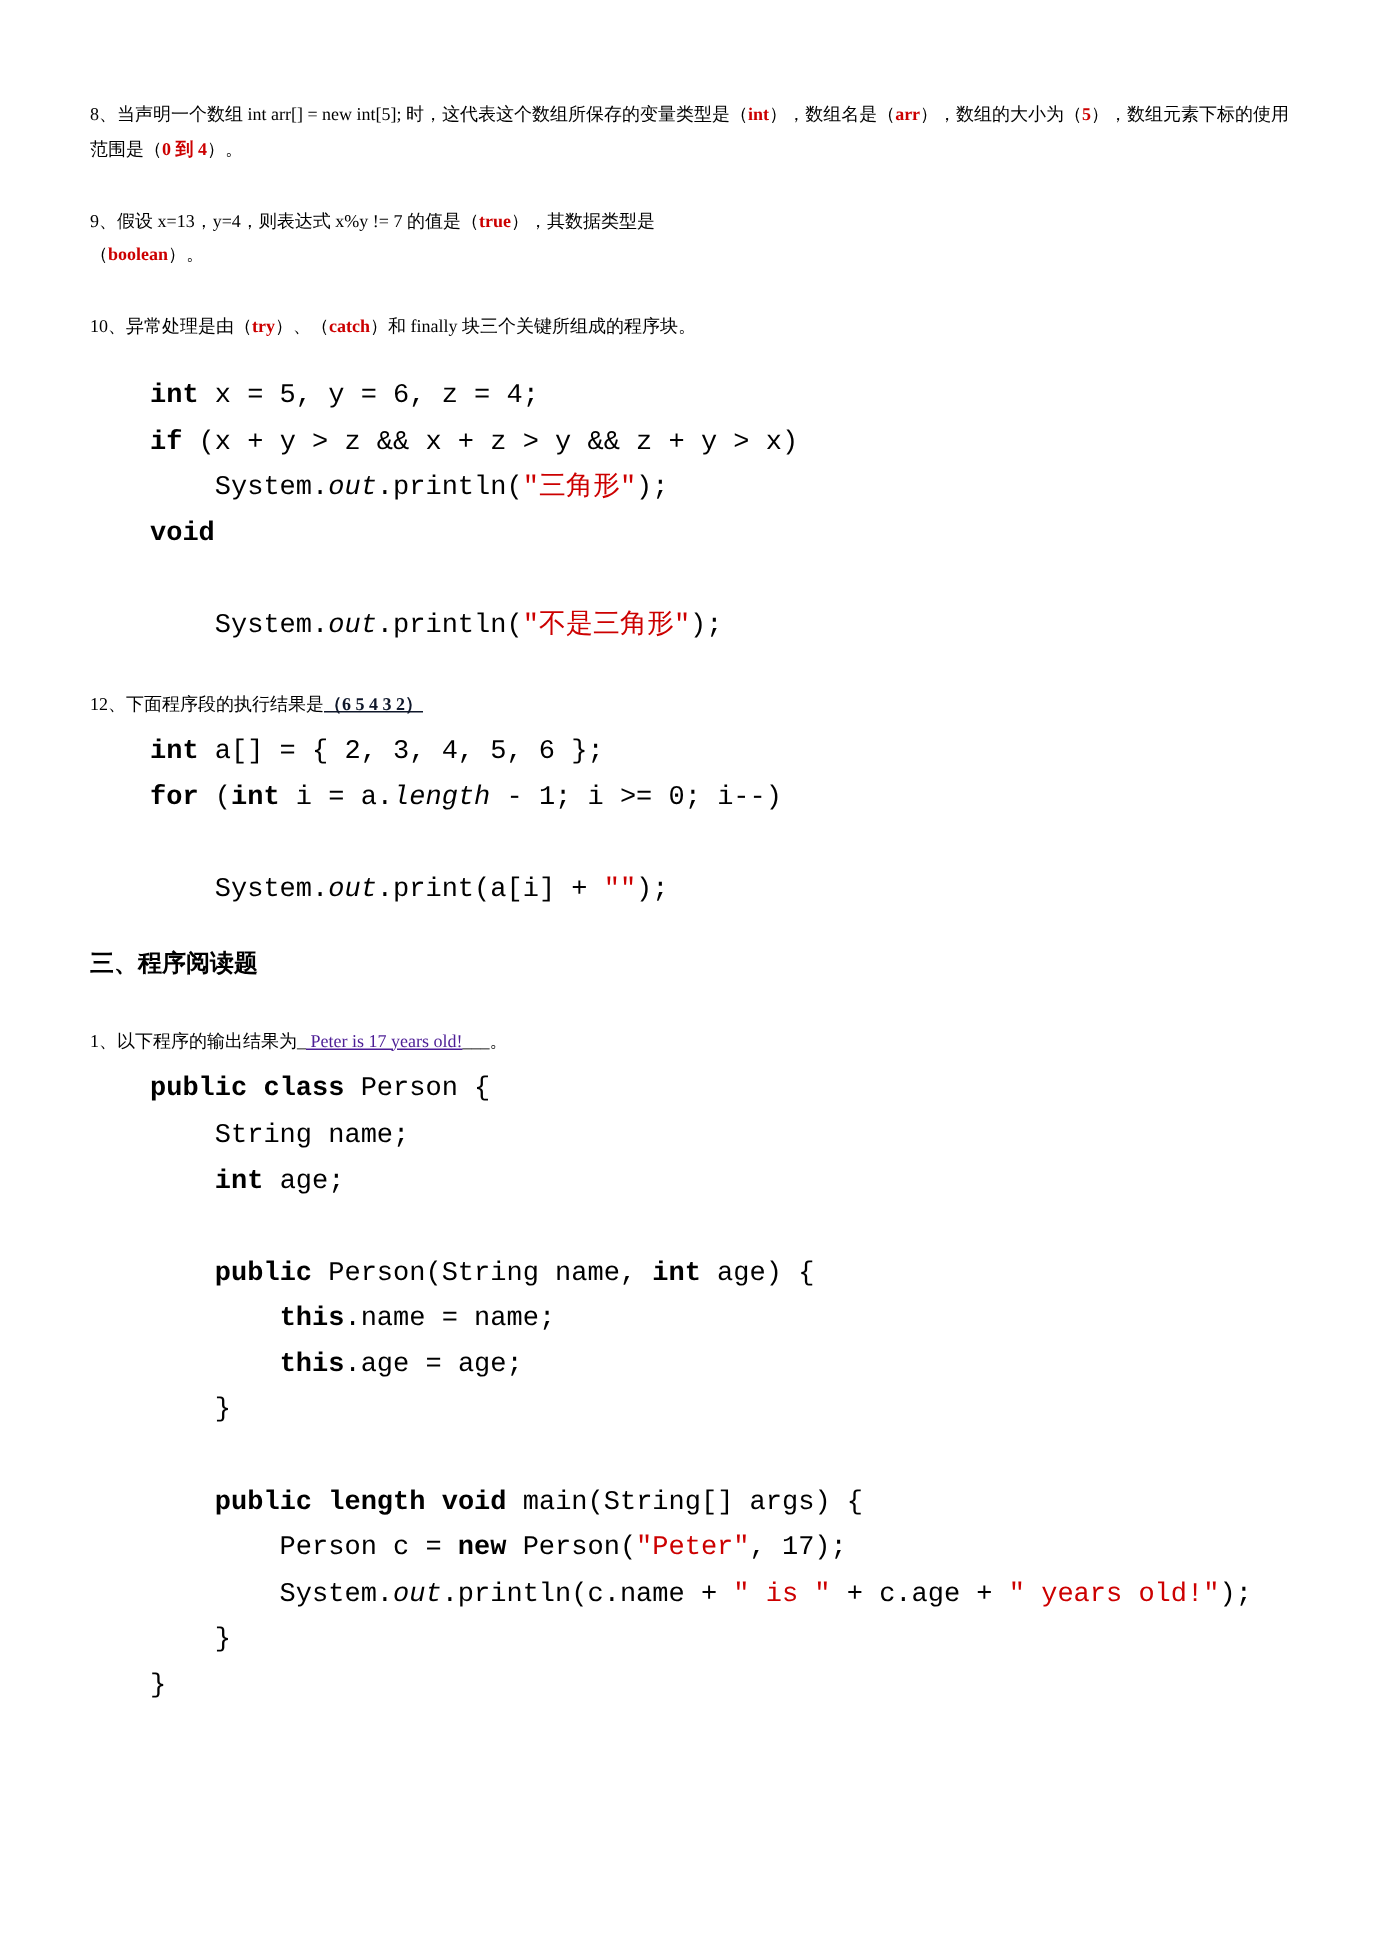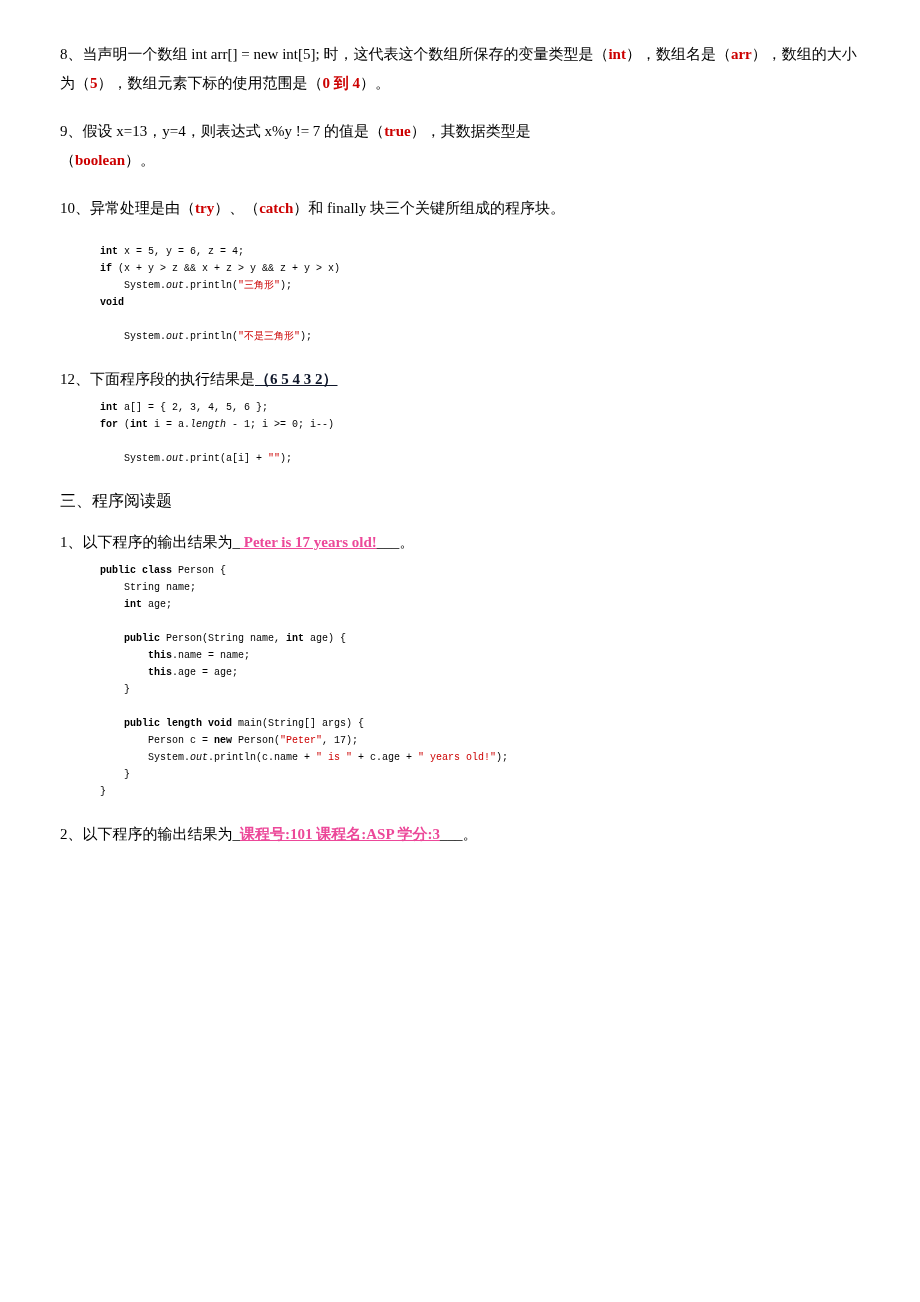--- a/index.html
+++ b/index.html
@@ -17,60 +17,61 @@
       width: 920px;
       min-height: 1302px;
     }
     .section {
       margin-bottom: 18px;
     }
     .question {
       margin-bottom: 20px;
     }
     .question-text {
-      font-size: 15px;
+      font-size: 12px;
       line-height: 1.9;
       margin-bottom: 4px;
+      margin-top: 25px;
     }
     .bold-red {
       color: #cc0000;
       font-weight: bold;
     }
     .underline-bold {
       text-decoration: underline;
       font-weight: bold;
       color: #0f172a;
     }
     .code-block {
       font-family: "Courier New", Courier, monospace;
-      font-size: 10px;
+      font-size: 18px;
       line-height: 1.7;
       margin: 6px 0 6px 40px;
       color: #000000;
     }
     .code-block .kw {
       font-weight: bold;
       color: #000000;
     }
     .code-block .italic {
       font-style: italic;
     }
     .code-block .string {
       color: #cc0000;
     }
     .section-header {
       font-size: 16px;
-      font-weight: normal;
+      font-weight: bold;
       margin-bottom: 12px;
       margin-top: 10px;
     }
     .answer-blue {
-      color: #ec4899;
+      color: #4c1d95;
       text-decoration: underline;
-      font-weight: bold;
+      font-weight: normal;
     }
   </style>
 </head>
 <body>
 
 <div class="question">
   <div class="question-text">
     <span>8</span><span>、当声明一个数组 int arr[] = new int[5]; 时，这代表这个数组所保存的变量类型是（</span><span class="bold-red">int</span><span>），数组名是（</span><span class="bold-red">arr</span><span>），数组的大小为（</span><span class="bold-red">5</span><span>），数组元素下标的使用范围是（</span><span class="bold-red">0 到 4</span><span>）。</span>
   </div>
 </div>
@@ -129,18 +130,13 @@
       &nbsp;&nbsp;&nbsp;&nbsp;}<br>
       <br>
       &nbsp;&nbsp;&nbsp;&nbsp;<span class="kw">public</span> <span class="kw">length</span> <span class="kw">void</span> main(String[] args) {<br>
       &nbsp;&nbsp;&nbsp;&nbsp;&nbsp;&nbsp;&nbsp;&nbsp;Person c = <span class="kw">new</span> Person(<span class="string">"Peter"</span>, 17);<br>
       &nbsp;&nbsp;&nbsp;&nbsp;&nbsp;&nbsp;&nbsp;&nbsp;System.<span class="italic">out</span>.println(c.name + <span class="string">" is "</span> + c.age + <span class="string">" years old!"</span>);<br>
       &nbsp;&nbsp;&nbsp;&nbsp;}<br>
       }
     </div>
   </div>
 
-  <div class="question">
-    <div class="question-text">
-      <span>2</span><span>、以下程序的输出结果为_</span><span class="answer-blue">课程号:101 课程名:ASP 学分:3</span><span>___。</span>
-    </div>
-  </div>
 </div>
 
 </body></html>

